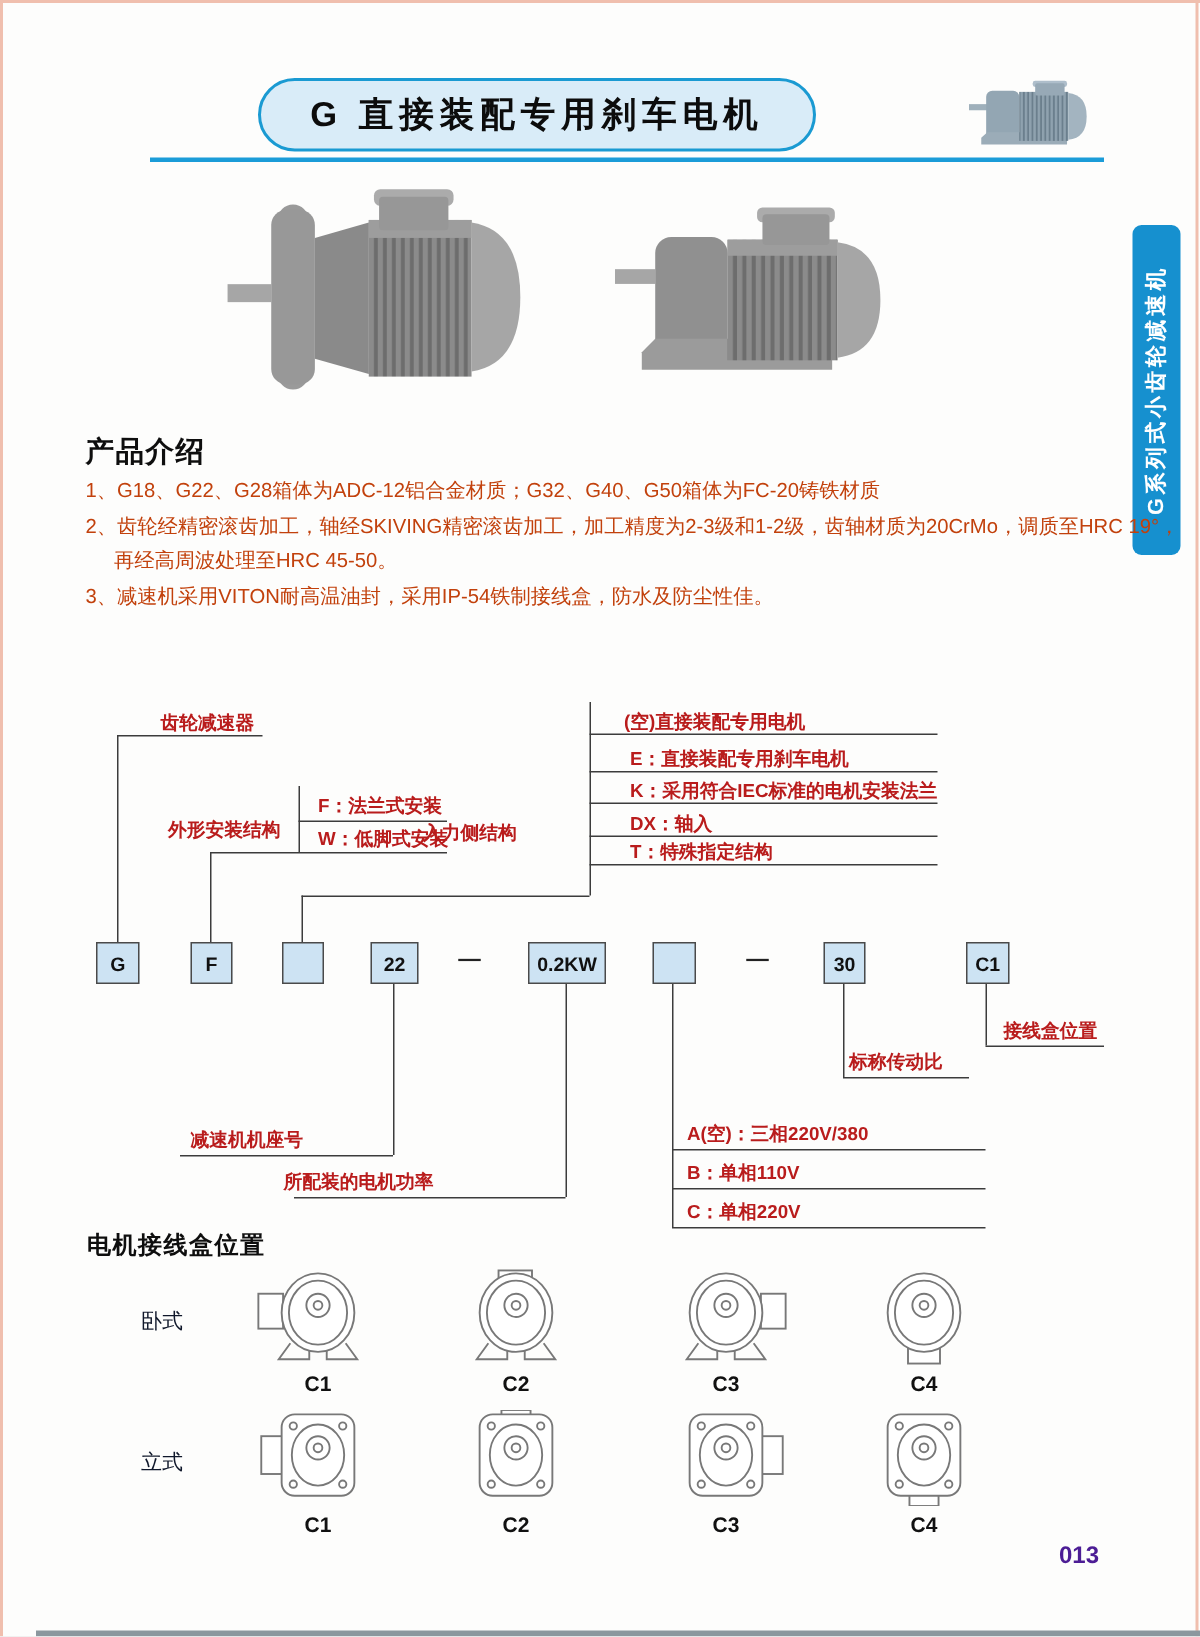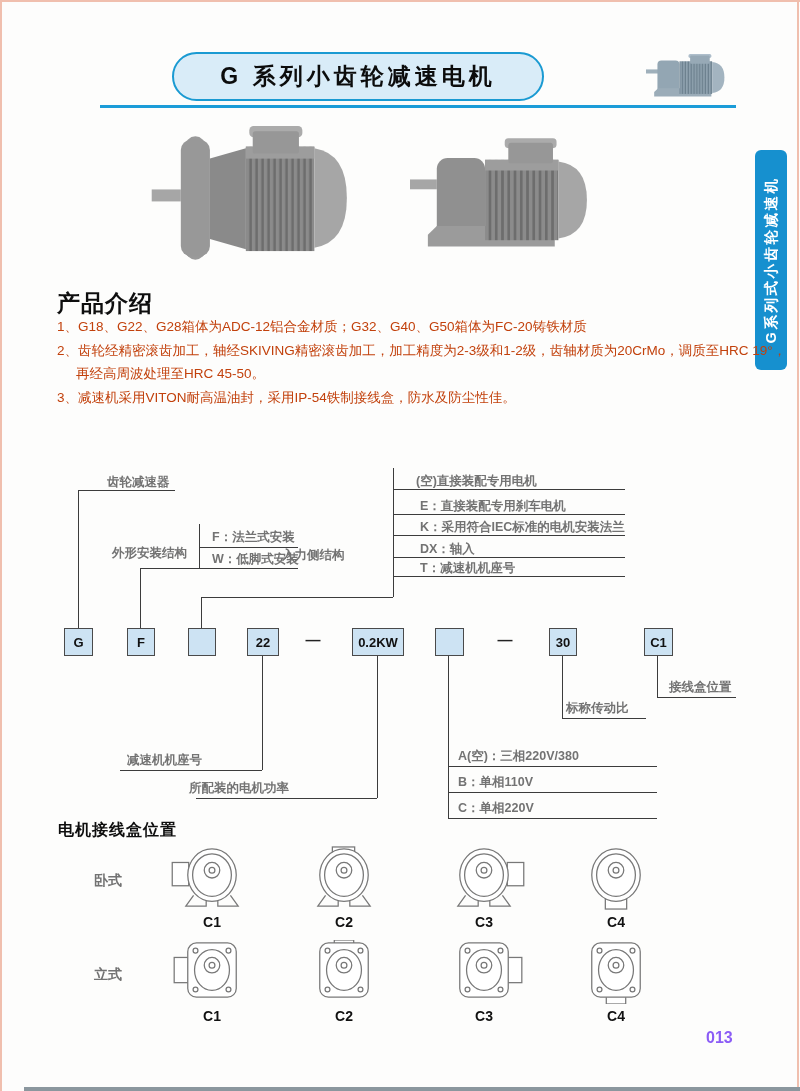--- a/index.html
+++ b/index.html
@@ -5,48 +5,48 @@
   html,body{margin:0;padding:0;background:#e8e8e8;}
   .page{
     position:relative;width:800px;height:1091px;margin:0 auto;
     background:#fdfdfc;overflow:hidden;
     font-family:"Liberation Sans","DejaVu Sans",sans-serif;color:#141414;
   }
   .edge{position:absolute;background:#f0bfae;}
   .hline,.vline{position:absolute;background:#3c3c3c;}
   .hline{height:1px;}
   .vline{width:1px;}
-  .dlabel{position:absolute;font-size:12.5px;font-weight:700;white-space:nowrap;color:#737373;}
+  .dlabel{position:absolute;font-size:12.5px;font-weight:700;white-space:nowrap;color:#b91c1c;}
   .cbox{
     position:absolute;top:628px;height:26px;background:#cde3f3;border:1px solid #4a4a4a;
     display:flex;align-items:center;justify-content:center;font-weight:700;font-size:13px;color:#111;
   }
   .sep{position:absolute;top:631px;width:24px;text-align:center;font-weight:700;font-size:15px;color:#222;}
   .banner{
     position:absolute;left:172px;top:52px;width:368px;height:45px;
     background:#d9ecf8;border:2px solid #1a9ad2;border-radius:26px;
     display:flex;align-items:center;justify-content:center;
   }
   .banner span{font-size:23px;font-weight:700;letter-spacing:4px;color:#0c0c0c;}
   .rule{position:absolute;left:100px;top:105px;width:636px;height:3px;background:#1b9cd8;}
   .side-tab{
     position:absolute;left:755px;top:150px;width:32px;height:220px;
     background:#1690cf;border-radius:6px;
   }
   .side-tab span{
     position:absolute;left:50%;top:50%;transform:translate(-50%,-50%) rotate(-90deg);
     white-space:nowrap;color:#fff;font-size:14.5px;font-weight:700;letter-spacing:2.5px;
   }
-  .h1{position:absolute;font-size:23px;font-weight:700;color:#0e0e0e;letter-spacing:1px;}
+  .h1{position:absolute;font-size:19px;font-weight:700;color:#0e0e0e;letter-spacing:1px;}
   .intro-line{position:absolute;font-size:13.5px;font-weight:500;white-space:nowrap;color:#c2410c;}
   .jcell{position:absolute;width:96px;text-align:center;}
   .jcell svg{display:block;margin:0 auto;}
   .jlabel{font-size:14px;font-weight:700;margin-top:4px;color:#111;}
-  .orient{position:absolute;font-size:14px;font-weight:700;color:#737373;}
-  .pagenum{position:absolute;left:706px;top:1029px;font-size:16px;font-weight:700;color:#8b5cf6;}
+  .orient{position:absolute;font-size:14px;font-weight:400;color:#0f172a;}
+  .pagenum{position:absolute;left:706px;top:1029px;font-size:16px;font-weight:700;color:#4c1d95;}
   .bottom-bar{position:absolute;left:24px;top:1087px;width:776px;height:4px;background:#8b979e;}
 </style>
 </head>
 <body>
 
 <div class="page">
 
   <svg width="0" height="0" style="position:absolute">
     <defs>
       <pattern id="fins" width="7" height="10" patternUnits="userSpaceOnUse">
@@ -60,21 +60,21 @@
     </defs>
   </svg>
 
   <div class="edge" style="left:0;top:0;width:800px;height:2px"></div>
   <div class="edge" style="left:0;top:0;width:2px;height:1091px"></div>
   <div class="edge" style="left:797px;top:0;width:2px;height:1091px"></div>
   <div class="bottom-bar"></div>
 
   <div class="rule"></div>
   <div class="banner">
-    <span>G 系列小齿轮减速电机</span>
+    <span>G 直接装配专用刹车电机</span>
   </div>
   <svg style="position:absolute;left:646px;top:53px" width="96" height="50" viewBox="0 0 235 122">
     <rect x="0" y="40" width="30" height="10" fill="#9fb0bb"></rect>
     <rect x="28" y="18" width="54" height="80" rx="10" fill="#93a6b3"></rect>
     <path d="M20 95 L30 86 H150 L160 95 V106 H20 Z" fill="#9bacb8"></path>
     <rect x="82" y="20" width="80" height="80" fill="url(#fins2)"></rect>
     <path d="M162 22 q30 3 30 38 q0 35 -30 38 Z" fill="#a3b4c0"></path>
     <rect x="104" y="2" width="56" height="10" rx="4" fill="#aebecb"></rect>
     <rect x="108" y="6" width="48" height="20" rx="3" fill="#97a9b6"></rect>
   </svg>
@@ -130,21 +130,21 @@
   <div class="vline" style="left:201px;top:597px;height:31px"></div>
   <div class="vline" style="left:393px;top:468px;height:129px"></div>
   <div class="dlabel" style="left:416px;top:473px">(空)直接装配专用电机</div>
   <div class="hline" style="left:393px;top:489px;width:232px"></div>
   <div class="dlabel" style="left:420px;top:498px">E：直接装配专用刹车电机</div>
   <div class="hline" style="left:393px;top:514px;width:232px"></div>
   <div class="dlabel" style="left:420px;top:519px">K：采用符合IEC标准的电机安装法兰</div>
   <div class="hline" style="left:393px;top:535px;width:232px"></div>
   <div class="dlabel" style="left:420px;top:541px">DX：轴入</div>
   <div class="hline" style="left:393px;top:557px;width:232px"></div>
-  <div class="dlabel" style="left:420px;top:560px">T：减速机机座号</div>
+  <div class="dlabel" style="left:420px;top:560px">T：特殊指定结构</div>
   <div class="hline" style="left:393px;top:576px;width:232px"></div>
 
   <div class="cbox" style="left:64px;width:27px">G</div>
   <div class="cbox" style="left:127px;width:26px">F</div>
   <div class="cbox" style="left:188px;width:26px"></div>
   <div class="cbox" style="left:247px;width:30px">22</div>
   <div class="sep" style="left:301px">—</div>
   <div class="cbox" style="left:352px;width:50px">0.2KW</div>
   <div class="cbox" style="left:435px;width:27px"></div>
   <div class="sep" style="left:493px">—</div>

